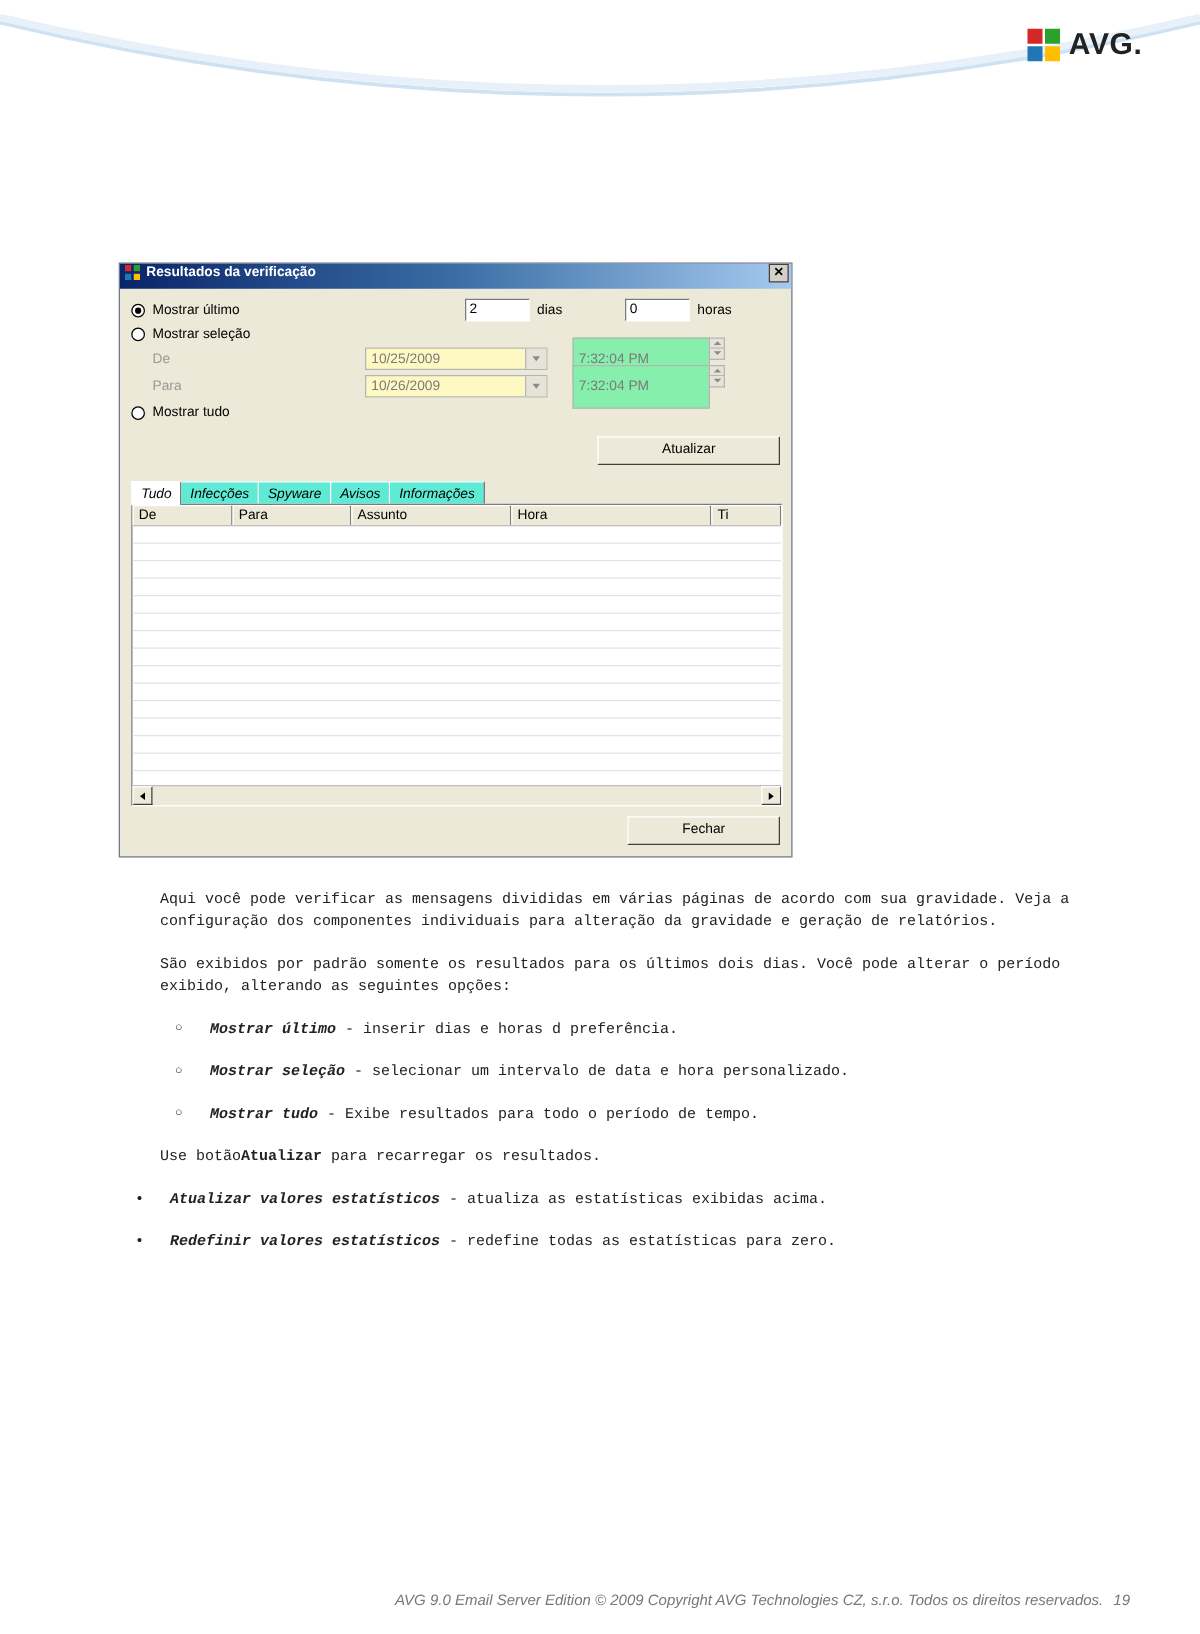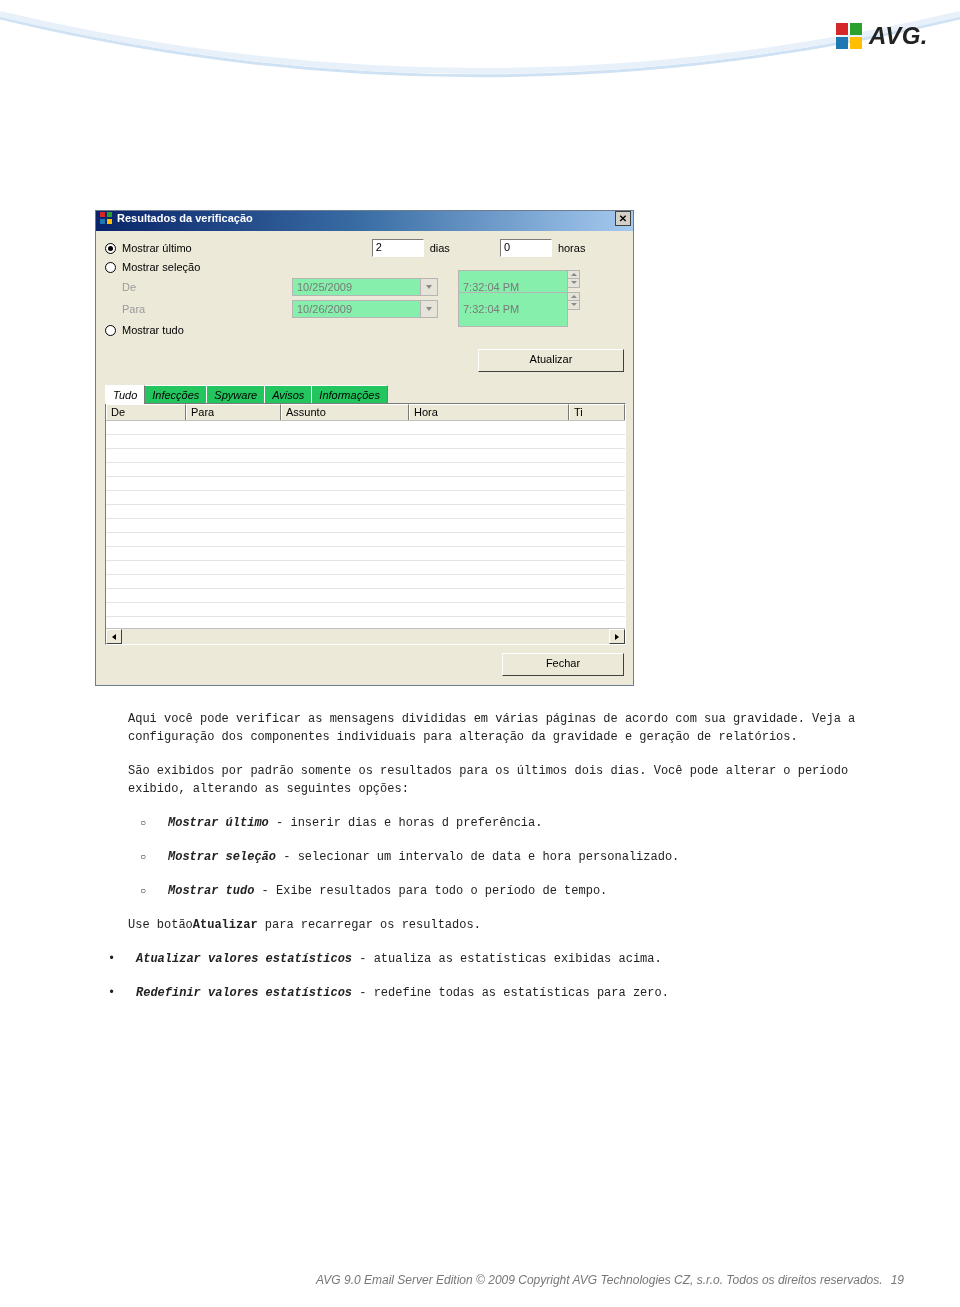--- a/index.html
+++ b/index.html
@@ -18,25 +18,24 @@
     height: 90px;
   }
   .curve {
     position: absolute;
     top: 0; left: 0;
     width: 960px; height: 90px;
     pointer-events: none;
   }
   .brand {
     position: absolute;
-    top: 22px; right: 32px;
+    top: 22px; right: 46px;
     display: flex;
     align-items: center;
     gap: 6px;
-    font-style: italic;
   }
   .brand-logo {
     width: 28px; height: 28px;
     display: block;
   }
   .brand-text {
     font-weight: 700;
     font-size: 24px;
     color: #222;
     letter-spacing: 0.5px;
@@ -134,21 +133,21 @@
     margin-bottom: 2px;
   }
   .sub-row .sub-lbl {
     width: 170px;
     color: #9a9a9a;
   }
   .combo {
     width: 146px;
     height: 18px;
     border: 1px solid #b5b5b5;
-    background: #86efac;
+    background: #fef9c3;
     position: relative;
     display: flex; align-items: center;
     padding-left: 4px;
     color: #7a7a7a;
     margin-right: 20px;
   }
   .combo::after {
     content: "";
     position: absolute;
     right: 0; top: 0;
@@ -219,21 +218,21 @@
     display: flex;
     align-items: flex-end;
     height: 21px;
     margin-top: 6px;
     font-style: italic;
   }
   .tab {
     border-top: 1px solid #fff;
     border-left: 1px solid #fff;
     border-right: 1px solid #7a7a7a;
-    background: #22c55e;
+    background: #5eead4;
     padding: 3px 7px 2px 7px;
     font-size: 11px;
     margin-right: -1px;
     cursor: pointer;
     position: relative;
   }
   .tab.active {
     background: #fff;
     z-index: 2;
     padding-bottom: 3px;

